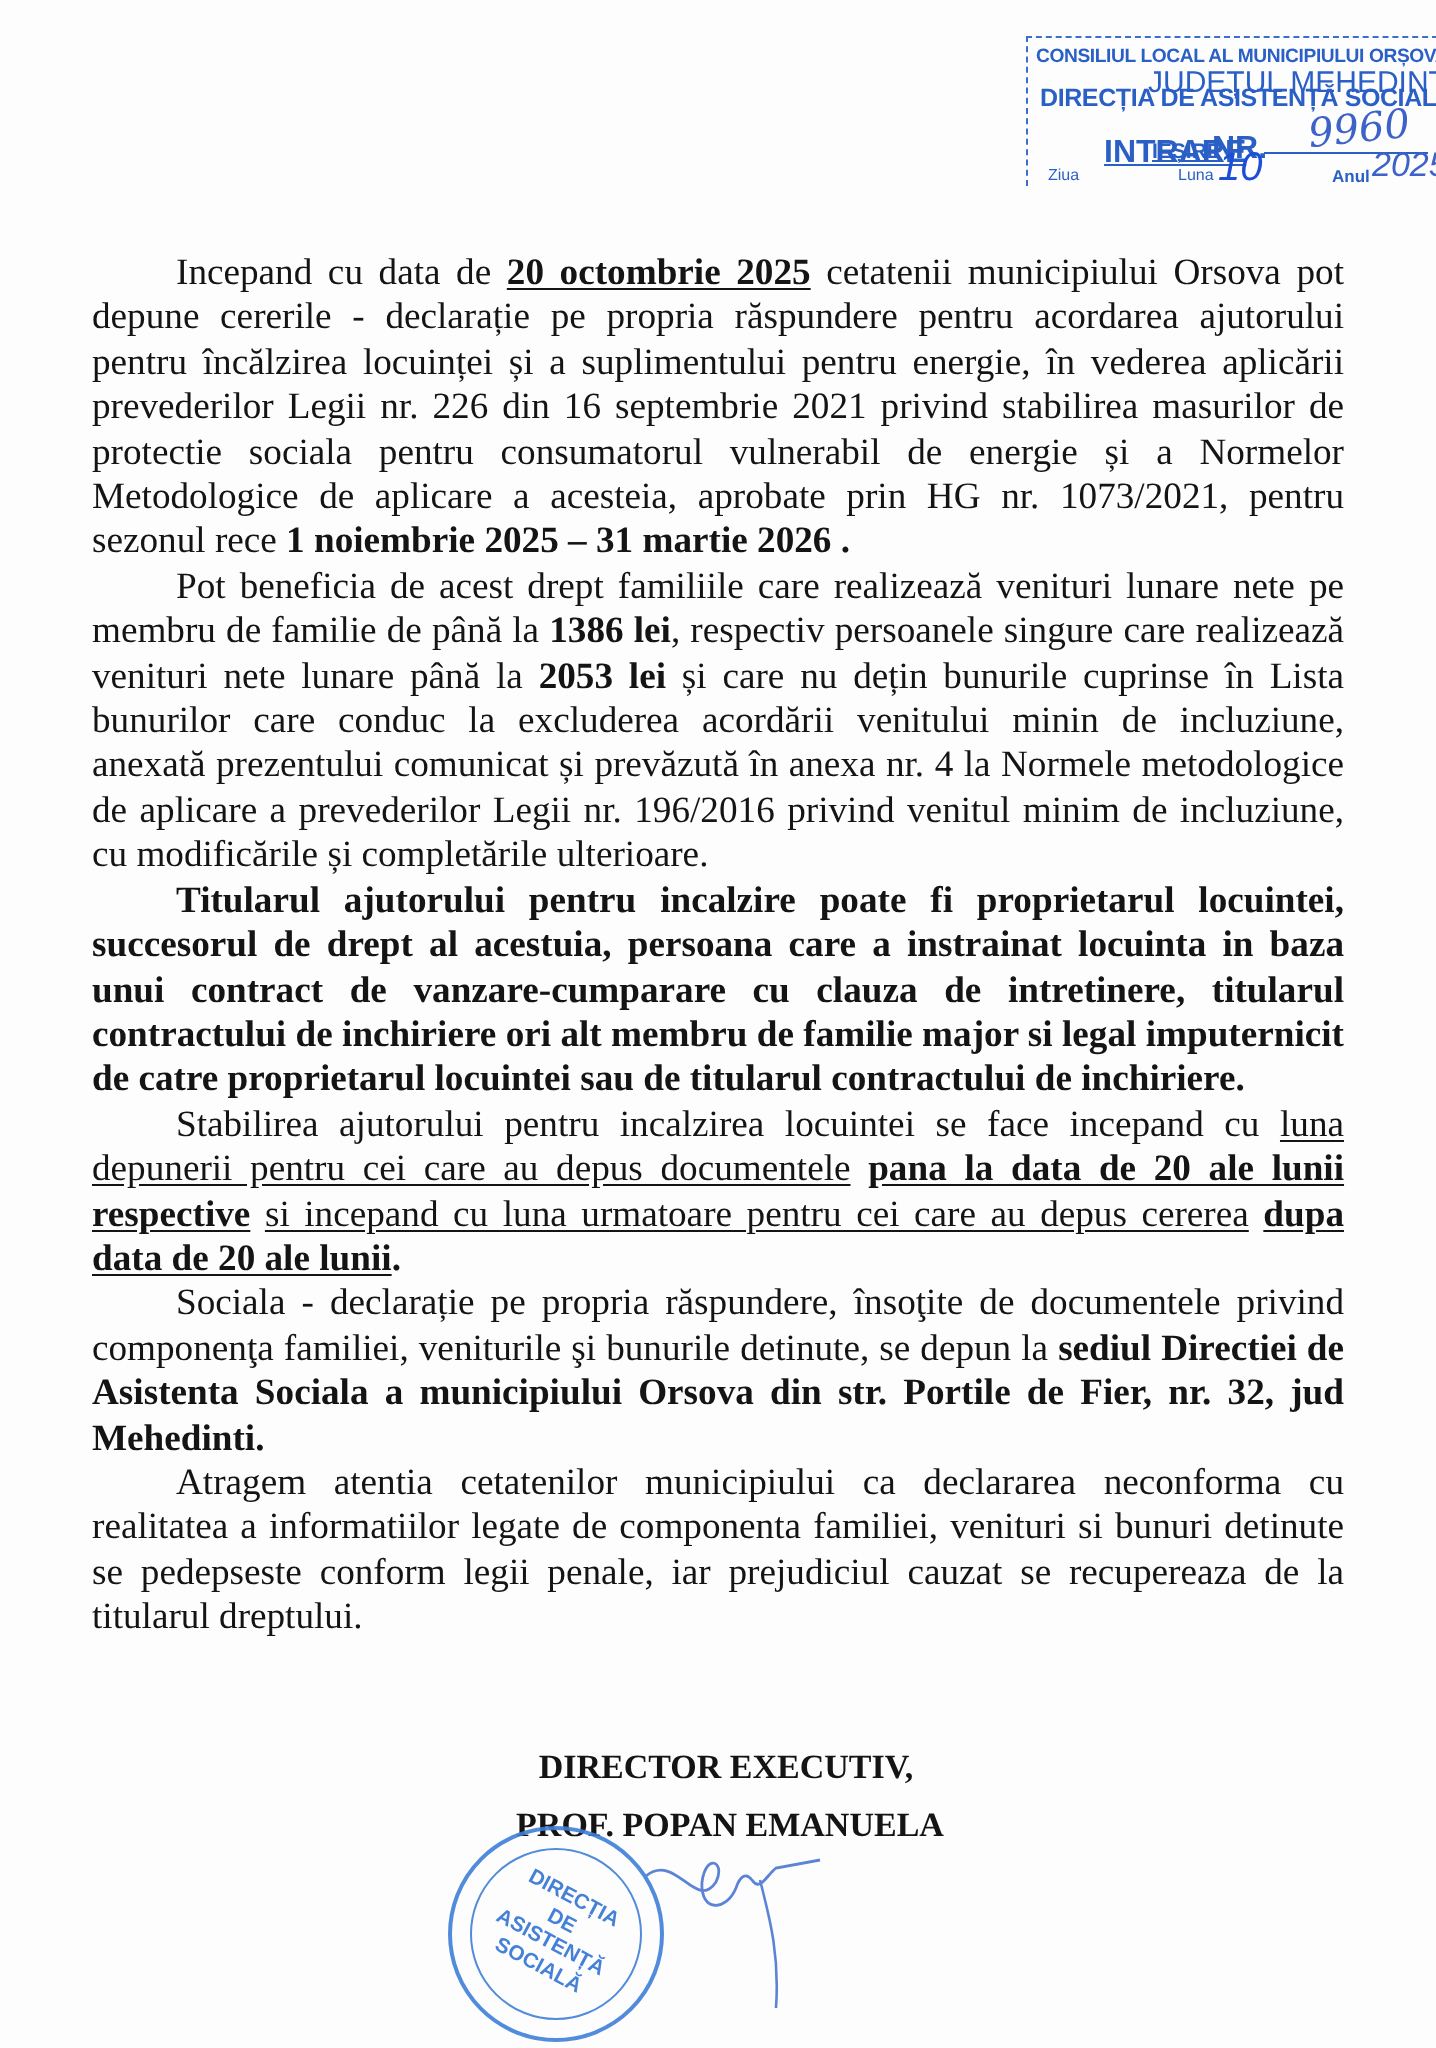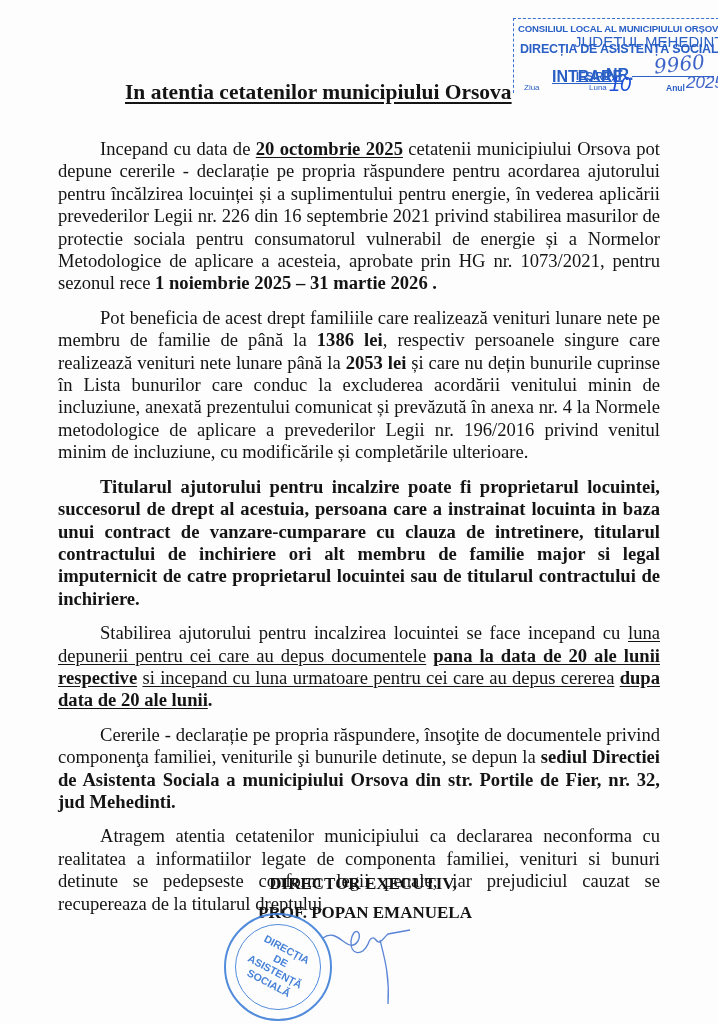--- a/index.html
+++ b/index.html
@@ -22,21 +22,21 @@
   .reg-stamp .ziua { position:absolute; left:10px; top:64px; font-size:8px;text-align:right; }
   .reg-stamp .luna { position:absolute; left:56px; top:64px; font-size:8px;margin-left:19px; }
   .reg-stamp .lunaval { position:absolute; left:95px; top:54px; font-size:20px; font-style:italic; color:#1d4ed8; }
   .reg-stamp .anul { position:absolute; left:152px; top:64px; font-size:8.5px; font-weight:bold;text-align:center; }
   .reg-stamp .anulval { position:absolute; left:172px; top:54px; font-size:17px; font-style:italic; color:#3d63c8; }
 
   .title { position:absolute; left:125px; top:80px; font-size:21.5px; font-weight:bold;
            text-decoration:underline; text-underline-offset:3px; white-space:nowrap; }
 
   .body { position:absolute; left:46px; top:126px; width:626px; font-size:18.6px; line-height:22.4px; }
-  .body p { margin:12px; text-align:justify; text-indent:42px; }
+  .body p { margin:0; text-align:justify; text-indent:42px; }
   .b { font-weight:bold; }
   .u { text-decoration:underline; text-underline-offset:2px; }
 
   .sign { position:absolute; left:0; width:718px; text-align:center; font-weight:bold; font-size:17px; }
   .sign1 { top:874px; left:4px; }
   .sign2 { top:903px; left:6px; }
 
   
   .round-stamp { position:absolute; left:224px; top:913px; width:108px; height:108px; border-radius:50%;
                  border:2.5px solid #3f7fd8; box-sizing:border-box; color:#3274d4;
@@ -60,32 +60,31 @@
     <span class="nr">NR.</span>
     <span class="nrline"></span>
     <span class="nrval">9960</span>
     <span class="ziua">Ziua</span>
     <span class="luna">Luna</span>
     <span class="lunaval">10</span>
     <span class="anul">Anul</span>
     <span class="anulval">2025</span>
   </div>
 
-  <div class="title">In atentia cetatenilor municipiului Orsova</div>
 
   <div class="body">
     <p><span>Incepand cu data de </span><span class="b u">20 octombrie 2025</span><span> cetatenii municipiului Orsova pot depune cererile - declarație pe propria răspundere pentru acordarea ajutorului pentru încălzirea locuinței și a suplimentului pentru energie, în vederea aplicării prevederilor Legii nr. 226 din 16 septembrie 2021 privind stabilirea masurilor de protectie sociala pentru consumatorul vulnerabil de energie și a Normelor Metodologice de aplicare a acesteia, aprobate prin HG nr. 1073/2021, pentru sezonul rece </span><span class="b">1 noiembrie 2025 – 31 martie 2026 .</span></p>
 
     <p><span>Pot beneficia de acest drept familiile care realizează venituri lunare nete pe membru de familie de până la </span><span class="b">1386 lei</span><span>, respectiv persoanele singure care realizează venituri nete lunare până la </span><span class="b">2053 lei</span><span> și care nu dețin bunurile cuprinse în Lista bunurilor care conduc la excluderea acordării venitului minin de incluziune, anexată prezentului comunicat și prevăzută în anexa nr. 4 la Normele metodologice de aplicare a prevederilor Legii nr. 196/2016 privind venitul minim   de incluziune, cu modificările și completările ulterioare.</span></p>
 
     <p class="b">Titularul ajutorului pentru incalzire poate fi proprietarul locuintei, succesorul de drept al acestuia, persoana care a instrainat locuinta in baza unui contract de vanzare-cumparare cu clauza de intretinere, titularul contractului de inchiriere ori alt membru de familie major si legal imputernicit de catre proprietarul locuintei sau de titularul contractului de inchiriere.</p>
 
     <p><span>Stabilirea ajutorului pentru incalzirea locuintei se face incepand cu </span><span class="u">luna depunerii pentru cei care au depus documentele</span><span> </span><span class="b u">pana la data de 20 ale lunii respective</span><span> </span><span class="u">si incepand cu luna urmatoare pentru cei care au depus cererea</span><span> </span><span class="b u">dupa data de 20 ale lunii</span><span class="b">.</span></p>
 
-    <p><span>Cererile - declarație pe propria răspundere, însoţite de documentele privind componenţa familiei, veniturile şi bunurile detinute, se depun  la </span><span class="b">sediul Directiei de Asistenta Sociala a municipiului Orsova din str. Portile de Fier, nr. 32, jud Mehedinti.</span></p>
+    <p><span>Sociala - declarație pe propria răspundere, însoţite de documentele privind componenţa familiei, veniturile şi bunurile detinute, se depun  la </span><span class="b">sediul Directiei de Asistenta Sociala a municipiului Orsova din str. Portile de Fier, nr. 32, jud Mehedinti.</span></p>
 
     <p>Atragem atentia cetatenilor municipiului ca declararea neconforma cu realitatea a informatiilor legate de componenta familiei, venituri si bunuri detinute se pedepseste conform legii penale, iar prejudiciul cauzat se recupereaza de la titularul dreptului.</p>
   </div>
 
   <div class="sign sign1">DIRECTOR EXECUTIV,</div>
   <div class="sign sign2">PROF. POPAN EMANUELA</div>
 
   <div class="round-stamp">
     <div class="inner"></div>
     <div class="txt">

